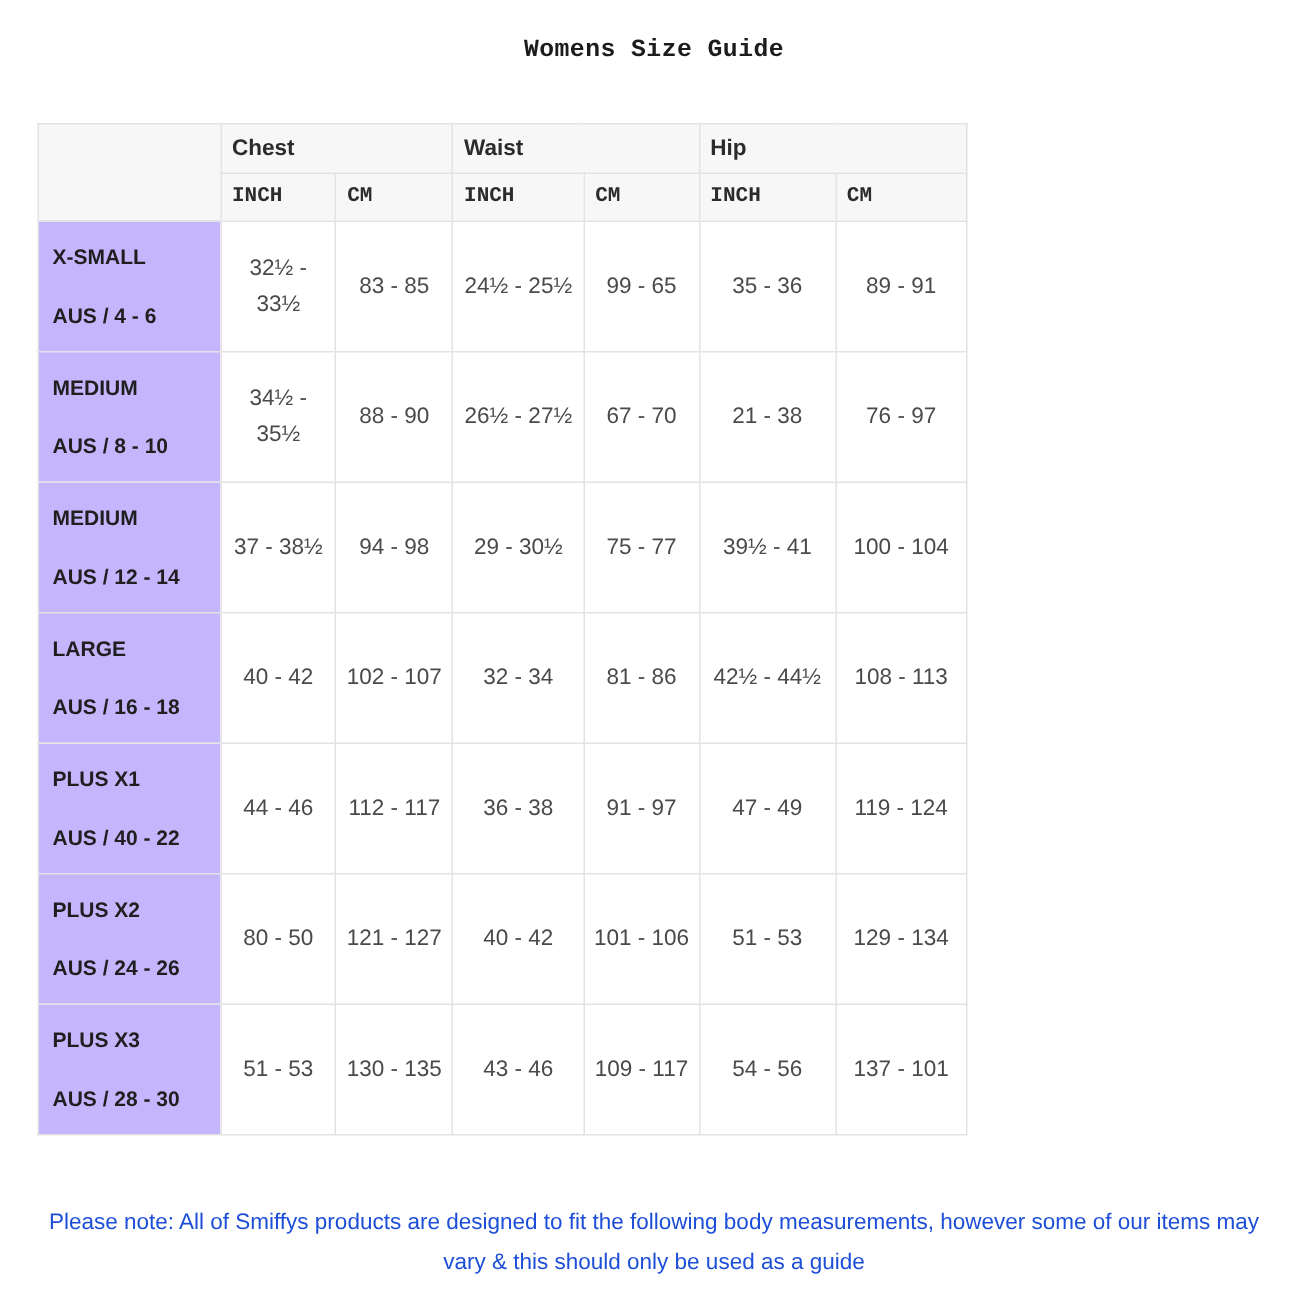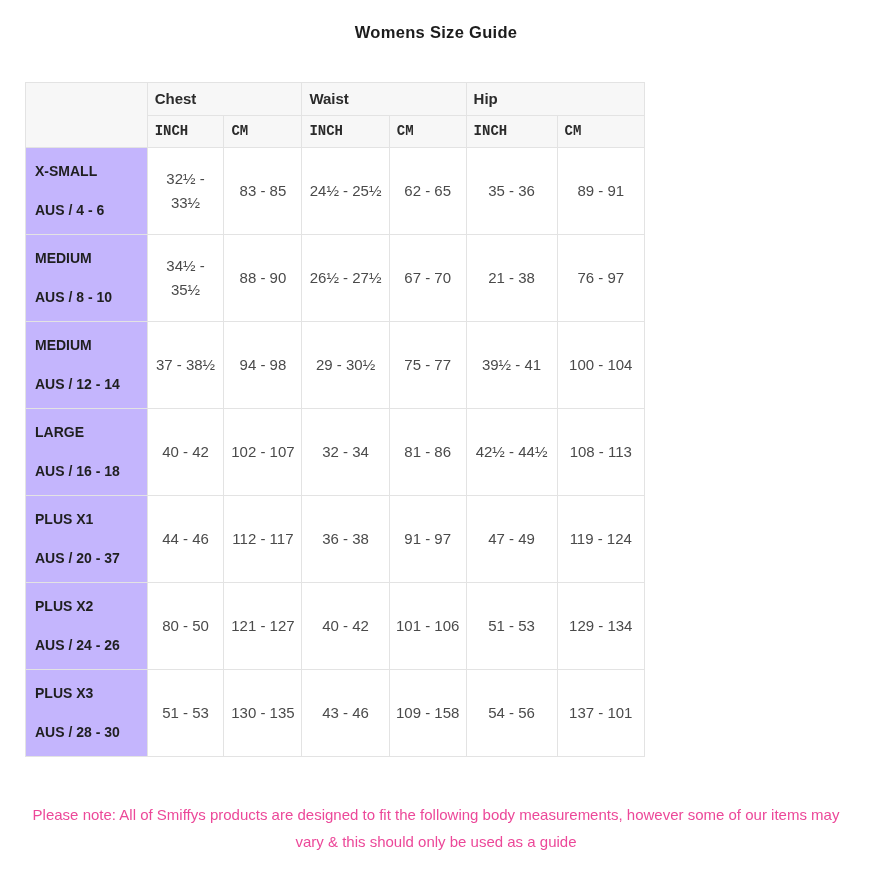--- a/index.html
+++ b/index.html
@@ -15,20 +15,21 @@
     overflow: hidden;
   }
   .page-title {
     padding-top: 23px;
     text-align: center;
     font-size: 16.5px;
     font-weight: 700;
     color: #1c1c1c;
     letter-spacing: 0.3px;
     line-height: 1.2;
+    font-family: Liberation Mono, monospace;
   }
   table.size-table {
     border-collapse: collapse;
     table-layout: fixed;
     width: 620px;
     margin: 39px 0 0 25px;
     border-radius: 31px;
   }
   table.size-table th,
   table.size-table td {
@@ -67,21 +68,21 @@
     text-align: center;
     vertical-align: middle;
     padding: 4px;
     line-height: 24px;
     background: #ffffff;
   }
   .note {
     margin: 44px auto 0 auto;
     width: 830px;
     text-align: center;
-    color: #ec4899;
+    color: #1d4ed8;
     font-size: 15px;
     line-height: 27px;
   }
 </style>
 </head>
 <body>
 
 <div class="page-title">Womens Size Guide</div>
 
 <table class="size-table">
@@ -112,21 +113,21 @@
   </thead>
   <tbody>
   <tr>
     <th class="size-cell">
       <p class="size-name">X-SMALL</p>
       <p class="size-aus">AUS / 4 - 6</p>
     </th>
     <td class="val">32½ - 33½</td>
     <td class="val">83 - 85</td>
     <td class="val">24½ - 25½</td>
-    <td class="val">62 - 65</td>
+    <td class="val">99 - 65</td>
     <td class="val">35 - 36</td>
     <td class="val">89 - 91</td>
   </tr>
 
   <tr>
     <th class="size-cell">
       <p class="size-name">MEDIUM</p>
       <p class="size-aus">AUS / 8 - 10</p>
     </th>
     <td class="val">34½ - 35½</td>
@@ -159,21 +160,21 @@
     <td class="val">102 - 107</td>
     <td class="val">32 - 34</td>
     <td class="val">81 - 86</td>
     <td class="val">42½ - 44½</td>
     <td class="val">108 - 113</td>
   </tr>
 
   <tr>
     <th class="size-cell">
       <p class="size-name">PLUS X1</p>
-      <p class="size-aus">AUS / 20 - 37</p>
+      <p class="size-aus">AUS / 40 - 22</p>
     </th>
     <td class="val">44 - 46</td>
     <td class="val">112 - 117</td>
     <td class="val">36 - 38</td>
     <td class="val">91 - 97</td>
     <td class="val">47 - 49</td>
     <td class="val">119 - 124</td>
   </tr>
 
   <tr>
@@ -190,20 +191,20 @@
   </tr>
 
   <tr>
     <th class="size-cell">
       <p class="size-name">PLUS X3</p>
       <p class="size-aus">AUS / 28 - 30</p>
     </th>
     <td class="val">51 - 53</td>
     <td class="val">130 - 135</td>
     <td class="val">43 - 46</td>
-    <td class="val">109 - 158</td>
+    <td class="val">109 - 117</td>
     <td class="val">54 - 56</td>
     <td class="val">137 - 101</td>
   </tr>
 </tbody>
 </table>
 
 <div class="note">Please note: All of Smiffys products are designed to fit the following body measurements, however some of our items may vary &amp; this should only be used as a guide</div>
 
 </body></html>

